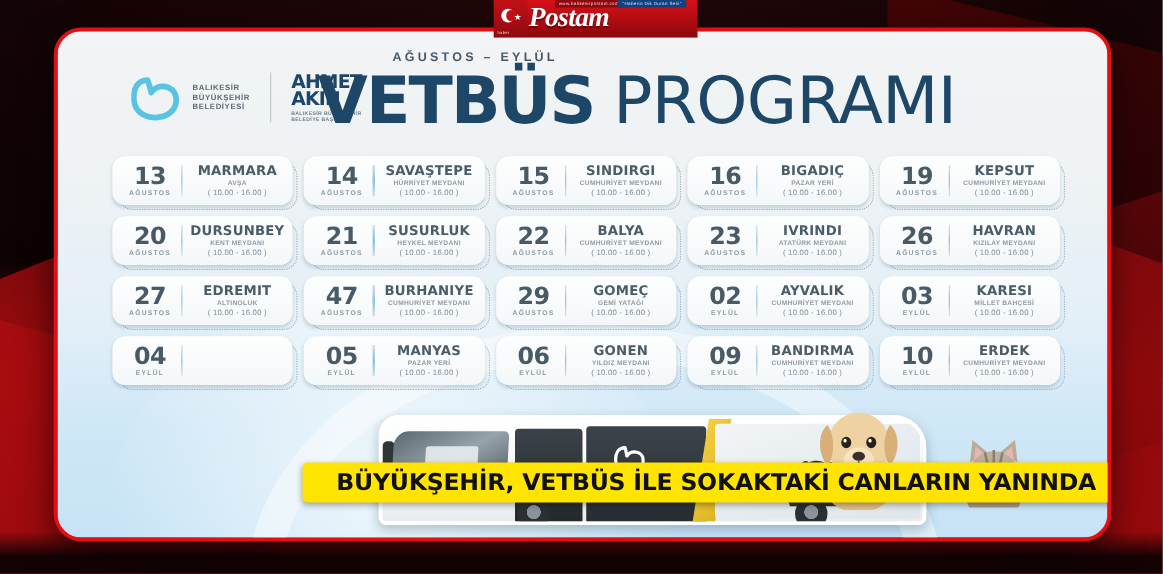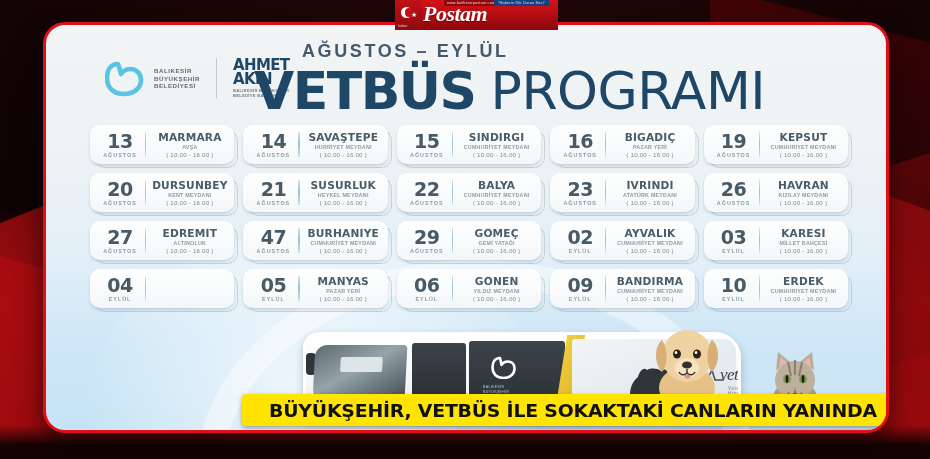--- a/index.html
+++ b/index.html
@@ -143,23 +143,23 @@
   }
   .akin-sub {
     font-size: 4.1px; color: #6d7b85; font-weight: bold;
     line-height: 5.4px; letter-spacing: .3px; margin-top: 2px;
   }
 
   .title-block {
     position: absolute; left: 208px; top: 16px; right: 18px;
   }
   .kicker {
-    font-size: 18px; font-weight: bold;
+    font-size: 10px; font-weight: bold;
     color: #45596a; letter-spacing: 2.6px;
-    margin-left: 48px;
+    margin-left: 60px;
   }
   .bigtitle {
     margin-top: 2px;
     font-size: 52px; line-height: 54px;
     letter-spacing: -1.5px;
     color: #1e4667;
     font-family: "DejaVu Sans", sans-serif;
     white-space: nowrap;
   }
   .bigtitle b { font-weight: bold; }
@@ -305,21 +305,21 @@
     position: absolute; left: 600px; bottom: 22px;
     width: 82px; height: 92px; z-index: 4;
   }
   .cat {
     position: absolute; left: 722px; bottom: 24px;
     width: 54px; height: 58px; z-index: 4;
   }
 
   
   .banner {
-    position: absolute; left: 196px; bottom: 4px;
+    position: absolute; left: 196px; bottom: 28px;
     width: 662px; height: 32px;
     background: #ffe400;
     border-radius: 4px;
     display: flex; align-items: center; justify-content: center;
     z-index: 20;
     box-shadow: 0 2px 5px rgba(0,0,0,.35);
   }
   .banner-txt {
     font-family: "DejaVu Sans", sans-serif;
     font-weight: bold;

